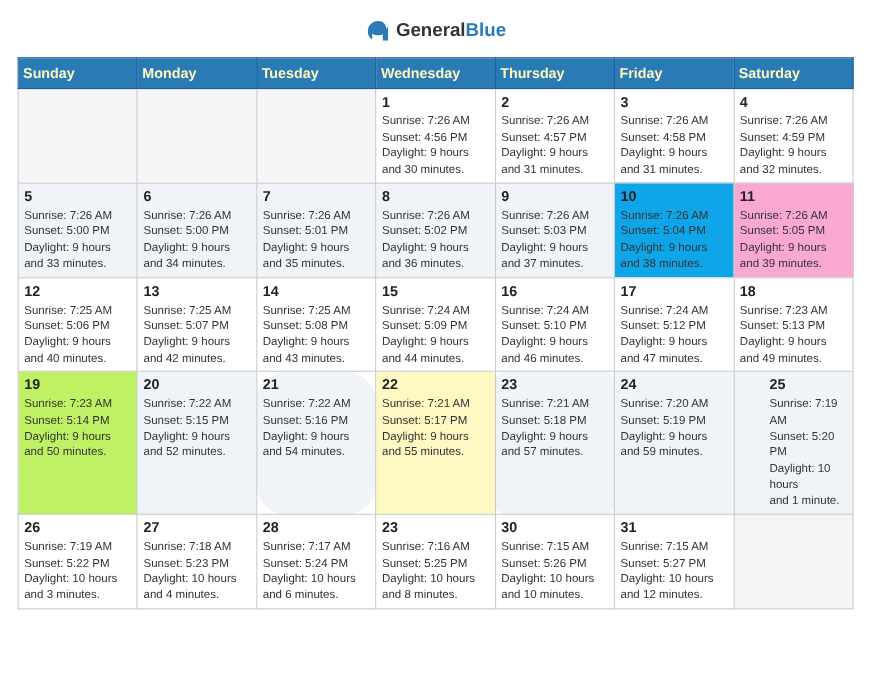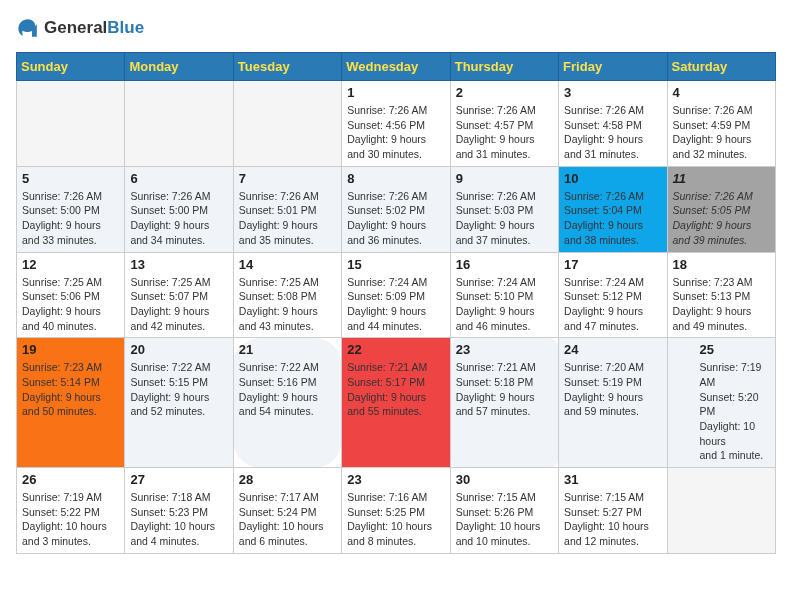--- a/index.html
+++ b/index.html
@@ -5,21 +5,21 @@
     * { box-sizing: border-box; margin: 0; padding: 0; }
     body {
       font-family: Arial, sans-serif;
       background: #fff;
       width: 792px;
       min-height: 612px;
       padding: 16px;
     }
     .header {
       display: flex;
-      justify-content: flex-start;
+      justify-content: center;
       align-items: flex-start;
       margin-bottom: 12px;
     }
     .logo {
       display: flex;
       align-items: center;
       gap: 4px;
     }
     .logo-icon {
       width: 24px;
@@ -37,21 +37,21 @@
       font-size: 15px;
       color: #333;
     }
     .calendar {
       width: 100%;
       border-collapse: collapse;
       border: 1px solid #bbb;
     }
     .calendar th {
       background: #2a7ab5;
-      color: #fde047;
+      color: #fef9c3;
       padding: 6px 4px;
       font-size: 13px;
       text-align: left;
       border: 1px solid #1f6099;
       font-weight: bold;
     }
     .calendar td {
       border: 1px solid #ccc;
       vertical-align: top;
       padding: 4px 5px;
@@ -183,21 +183,21 @@
 Daylight: 9 hours
 and 37 minutes.</div>
         </td>
         <td style="background: #0ea5e9;">
           <div class="day-number">10</div>
           <div class="day-info" style="white-space: pre-line;">Sunrise: 7:26 AM
 Sunset: 5:04 PM
 Daylight: 9 hours
 and 38 minutes.</div>
         </td>
-        <td style="background: #a3a3a3; font-style: italic;">
+        <td style="background: #f9a8d4;">
           <div class="day-number">11</div>
           <div class="day-info" style="white-space: pre-line;">Sunrise: 7:26 AM
 Sunset: 5:05 PM
 Daylight: 9 hours
 and 39 minutes.</div>
         </td>
       </tr>
       <tr>
         <td>
           <div class="day-number">12</div>
@@ -243,42 +243,42 @@
         </td>
         <td>
           <div class="day-number">18</div>
           <div class="day-info" style="white-space: pre-line;">Sunrise: 7:23 AM
 Sunset: 5:13 PM
 Daylight: 9 hours
 and 49 minutes.</div>
         </td>
       </tr>
       <tr>
-        <td style="background: #f97316;">
+        <td style="background: #bef264;">
           <div class="day-number">19</div>
           <div class="day-info" style="white-space: pre-line;">Sunrise: 7:23 AM
 Sunset: 5:14 PM
 Daylight: 9 hours
 and 50 minutes.</div>
         </td>
         <td style="background: rgb(240, 244, 248);">
           <div class="day-number">20</div>
           <div class="day-info" style="white-space: pre-line;">Sunrise: 7:22 AM
 Sunset: 5:15 PM
 Daylight: 9 hours
 and 52 minutes.</div>
         </td>
         <td style="background: rgb(240, 244, 248); border-radius: 28px;">
           <div class="day-number">21</div>
           <div class="day-info" style="white-space: pre-line;">Sunrise: 7:22 AM
 Sunset: 5:16 PM
 Daylight: 9 hours
 and 54 minutes.</div>
         </td>
-        <td style="background: #ef4444;">
+        <td style="background: #fef9c3;">
           <div class="day-number">22</div>
           <div class="day-info" style="white-space: pre-line;">Sunrise: 7:21 AM
 Sunset: 5:17 PM
 Daylight: 9 hours
 and 55 minutes.</div>
         </td>
         <td style="background: rgb(240, 244, 248); border-radius: 11px;">
           <div class="day-number">23</div>
           <div class="day-info" style="white-space: pre-line;">Sunrise: 7:21 AM
 Sunset: 5:18 PM

